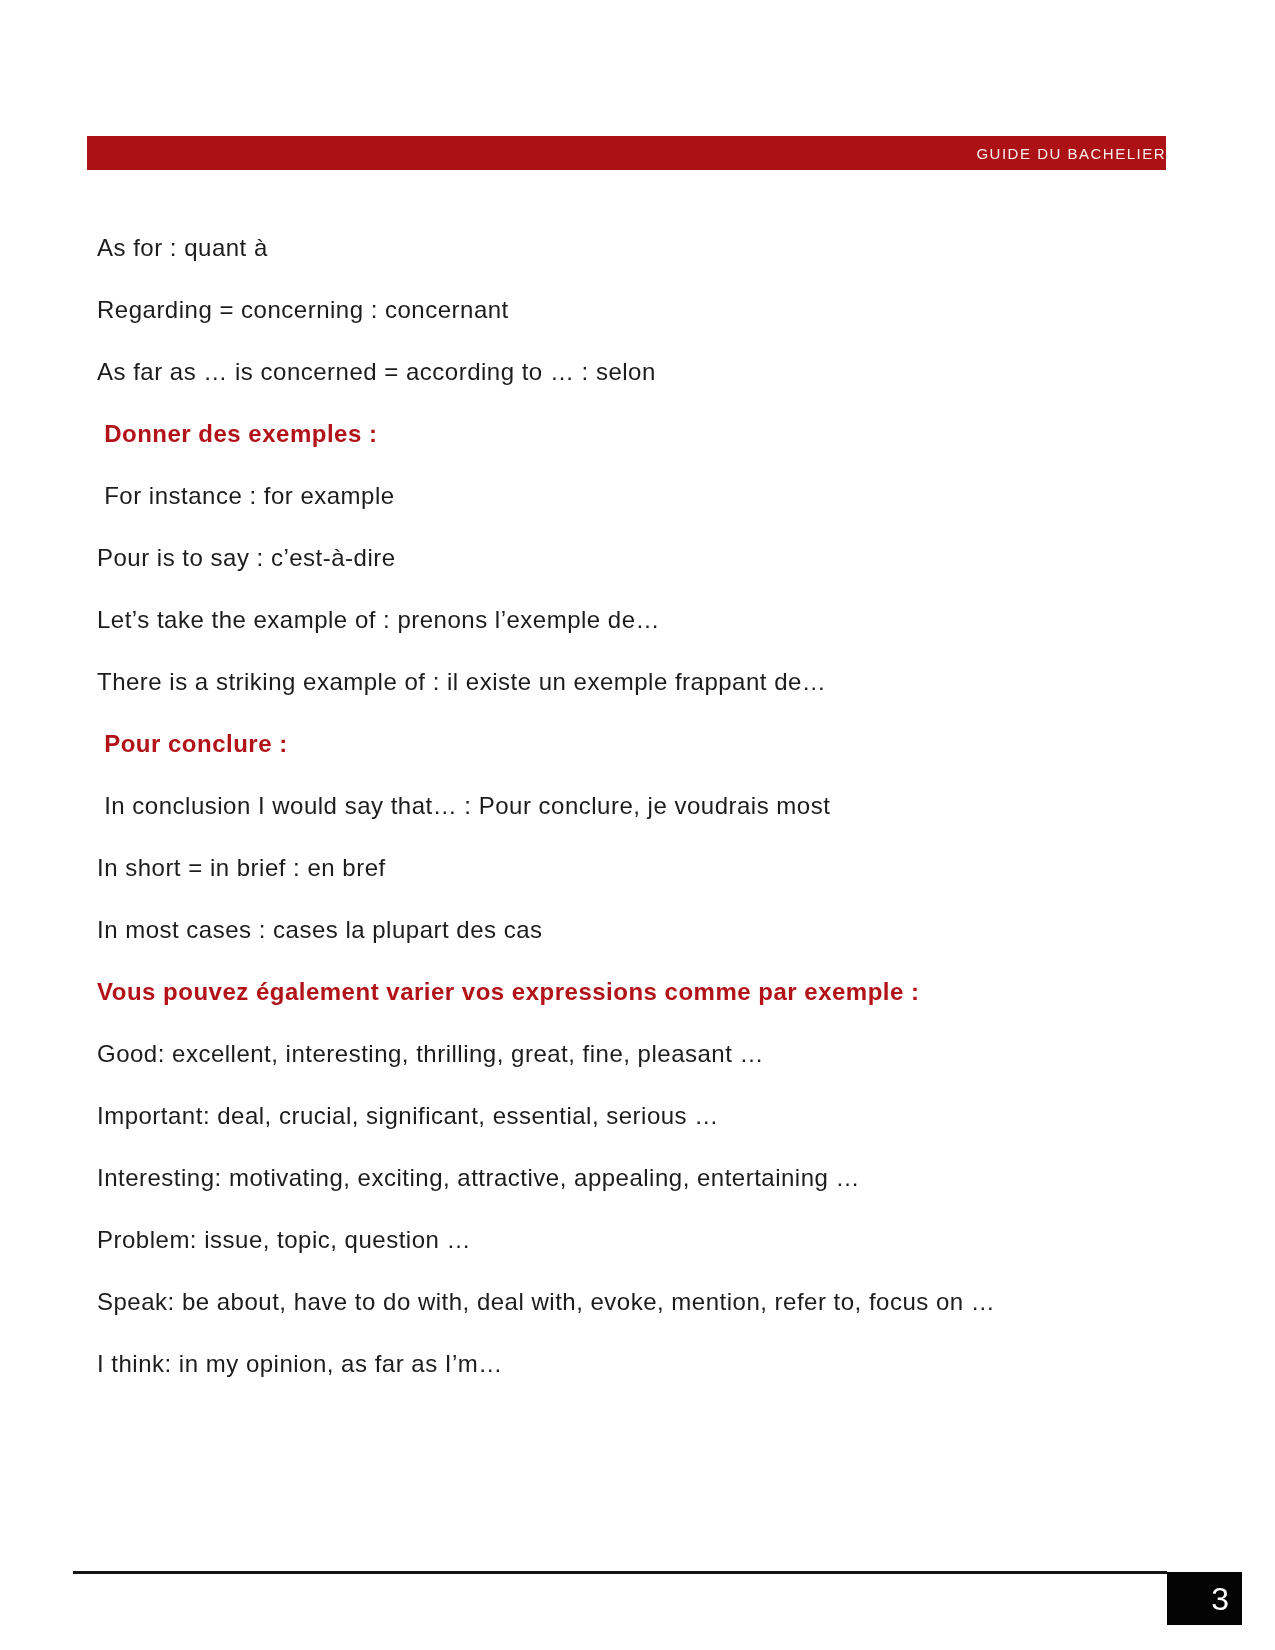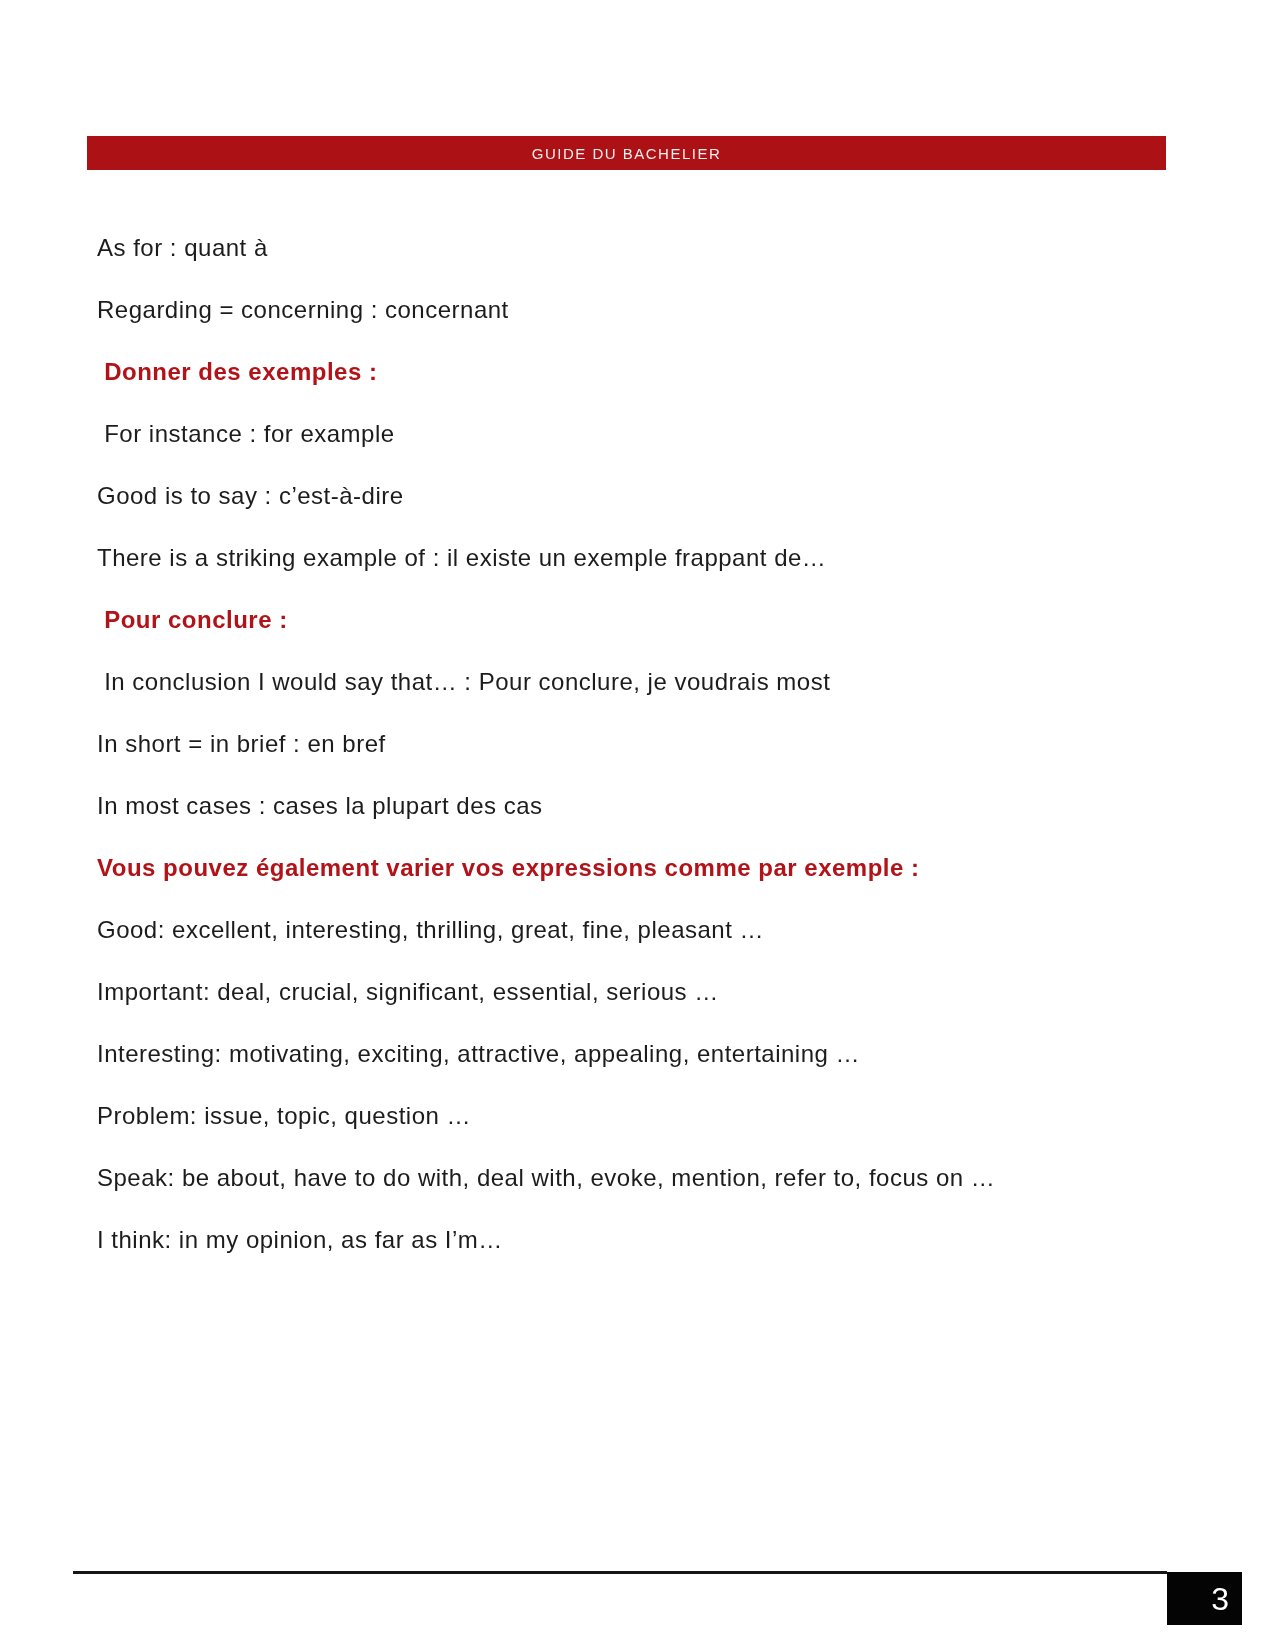--- a/index.html
+++ b/index.html
@@ -21,21 +21,21 @@
   }
   .banner {
     position: absolute;
     left: 87px;
     top: 136px;
     width: 1079px;
     height: 34px;
     background: var(--banner-red, #AC1115);
     display: flex;
     align-items: center;
-    justify-content: center;
+    justify-content: flex-end;
   }
   .banner-title {
     color: #f5eeee;
     font-size: 15px;
     letter-spacing: 1.5px;
     font-weight: 400;
     white-space: pre;
   }
   .content {
     position: absolute;
@@ -90,23 +90,25 @@
 <div class="page">
 
   <div class="banner">
     <span class="banner-title">GUIDE DU BACHELIER</span>
   </div>
 
   <div class="content">
 
   <p class="line body">As for : quant à</p>
       <p class="line body">Regarding = concerning : concernant</p>
+      <p class="line body">As far as … is concerned = according to … : selon</p>
       <p class="line heading"> Donner des exemples :</p>
       <p class="line body"> For instance : for example</p>
-      <p class="line body">Good is to say : c’est-à-dire</p>
+      <p class="line body">Pour is to say : c’est-à-dire</p>
+      <p class="line body">Let’s take the example of : prenons l’exemple de…</p>
       <p class="line body">There is a striking example of : il existe un exemple frappant de…</p>
       <p class="line heading"> Pour conclure :</p>
       <p class="line body"> In conclusion I would say that… : Pour conclure, je voudrais most</p>
       <p class="line body">In short = in brief : en bref</p>
       <p class="line body">In most cases : cases la plupart des cas</p>
       <p class="line heading">Vous pouvez également varier vos expressions comme par exemple :</p>
       <p class="line body">Good: excellent, interesting, thrilling, great, fine, pleasant …</p>
       <p class="line body">Important: deal, crucial, significant, essential, serious …</p>
       <p class="line body">Interesting: motivating, exciting, attractive, appealing, entertaining …</p>
       <p class="line body">Problem: issue, topic, question …</p>

